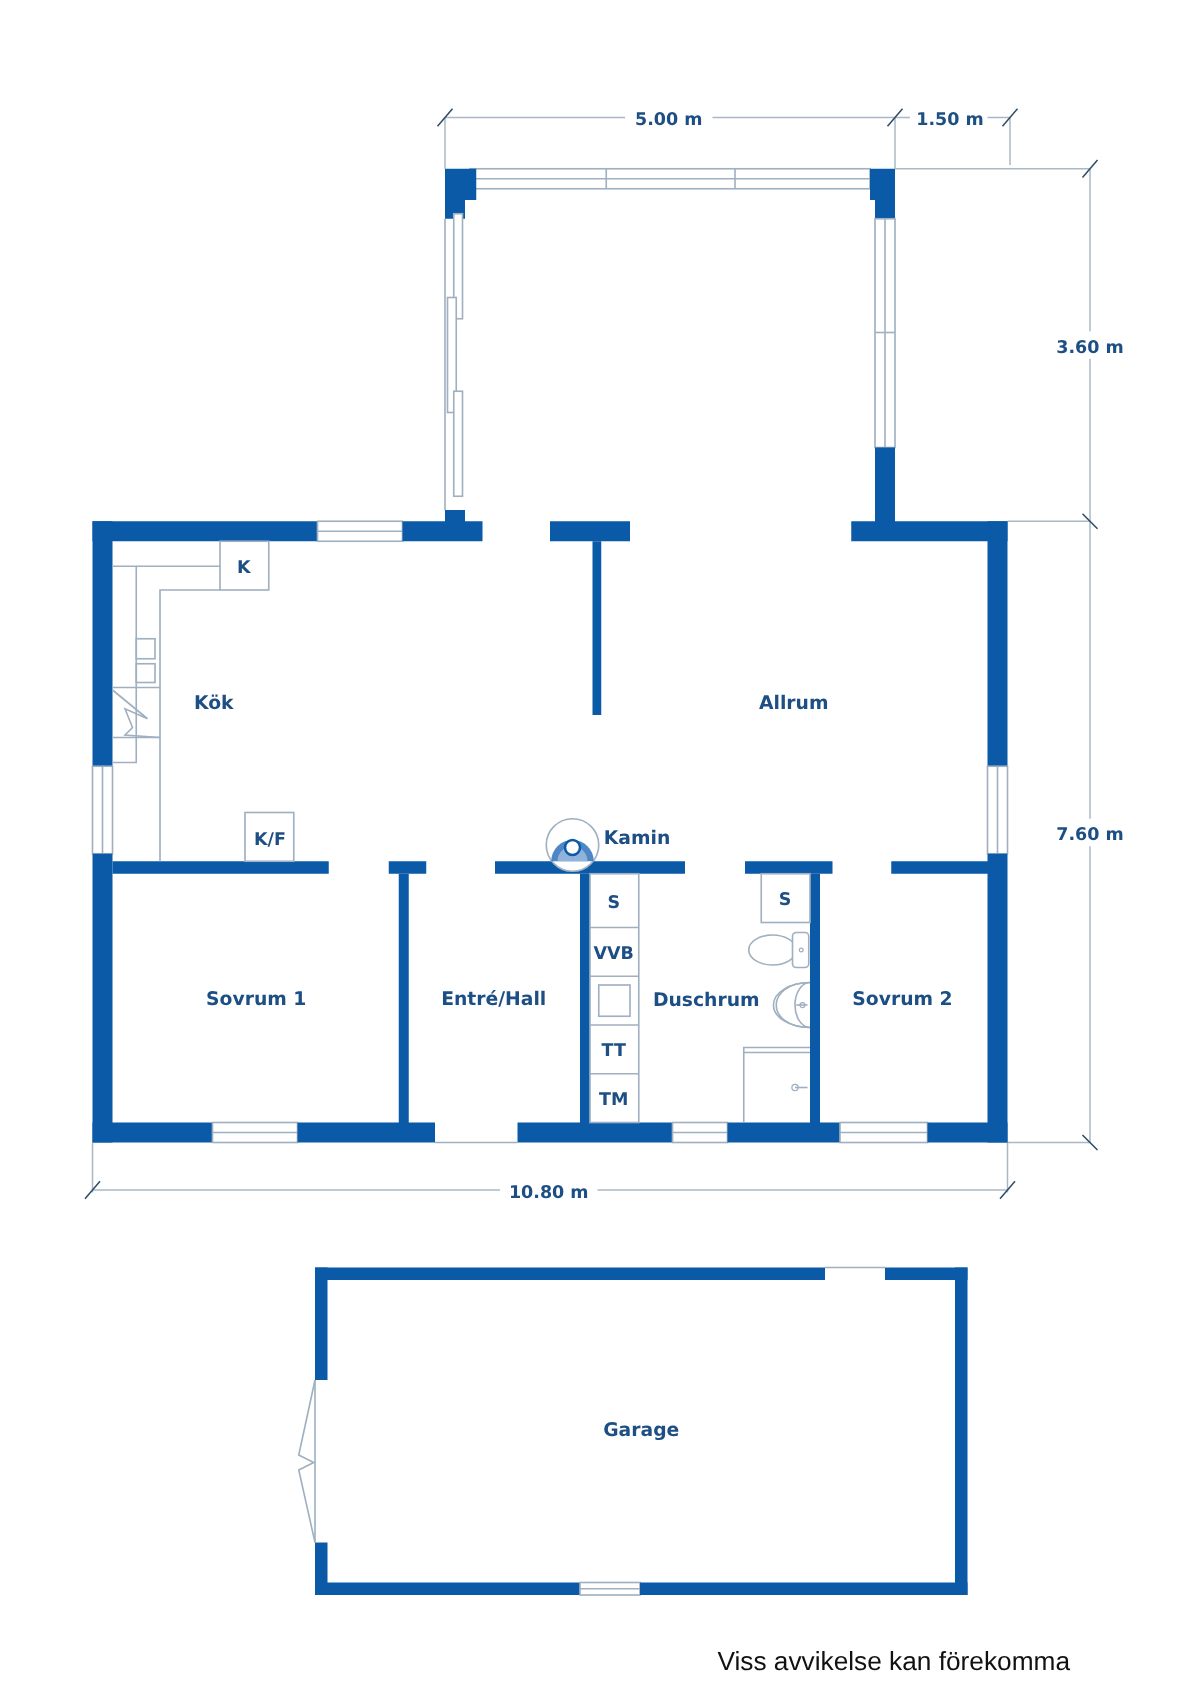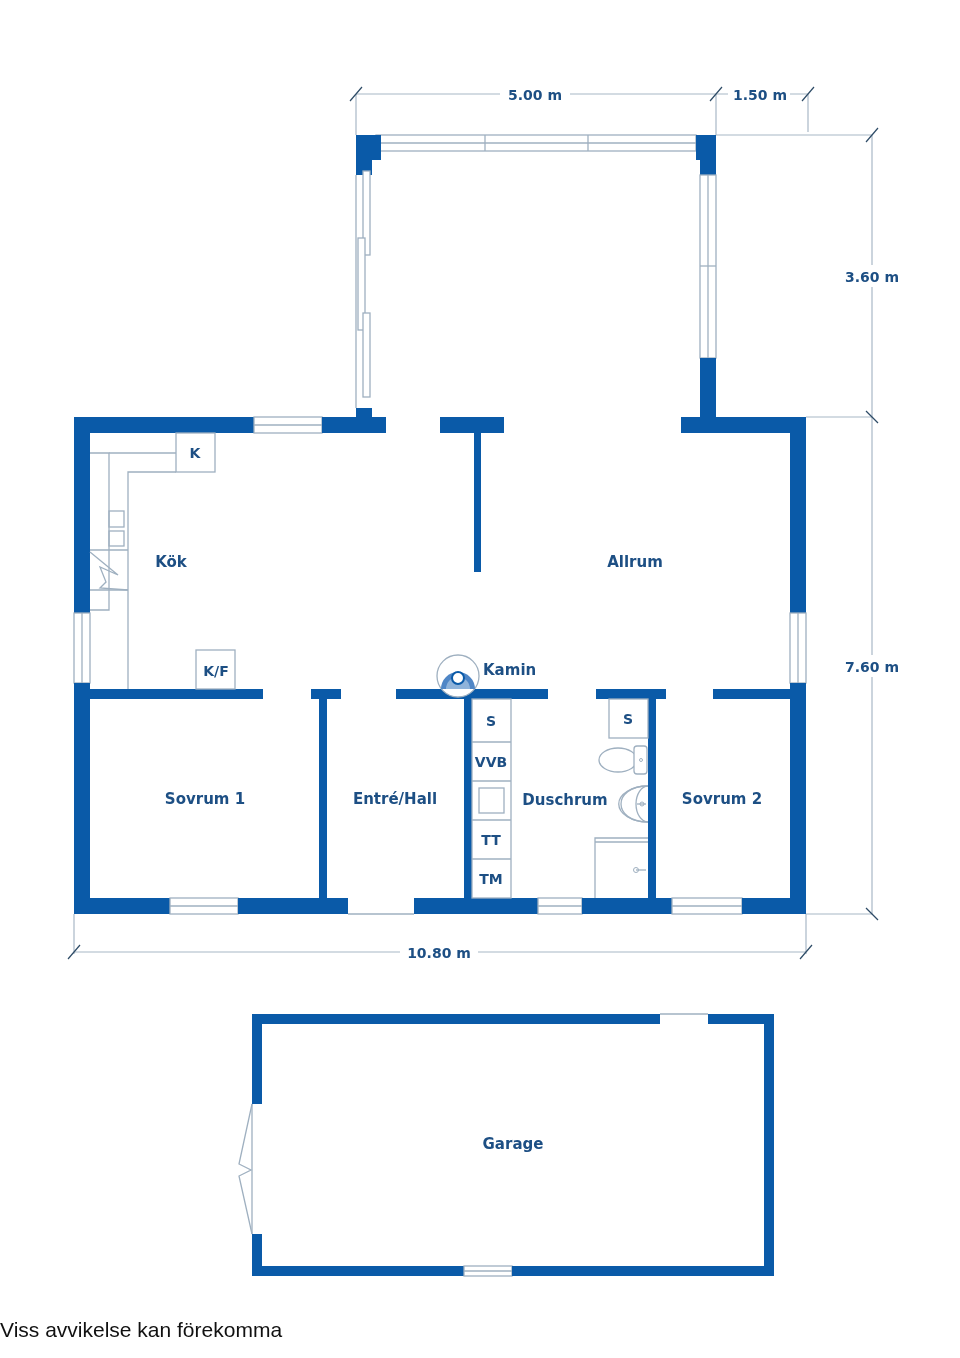--- a/index.html
+++ b/index.html
@@ -7,21 +7,21 @@
   svg { position: absolute; left: 0; top: 0; }
   .wall { fill: #0a5aa8; }
   .thin { fill: none; stroke: #9fb0c0; stroke-width: 1.3; }
   .thinw { fill: #ffffff; stroke: #9fb0c0; stroke-width: 1.3; }
   .dim { stroke: #a8b8c6; stroke-width: 1.2; fill: none; }
   .tick { stroke: #2d4b66; stroke-width: 1.2; }
   .lbl { font-family: "DejaVu Sans", sans-serif; font-weight: bold; fill: #1d4f84; }
   .room { font-size: 15px; }
   .small { font-size: 14px; }
   .dimtxt { font-size: 14px; fill: #1d4f84; }
-  .caption { position: absolute; left: 0; width: 856px; top: 1318px; text-align: left; font-family: "Liberation Sans", sans-serif; font-size: 21px; color: #111; }
+  .caption { position: absolute; left: 0; width: 856px; top: 1318px; text-align: right; font-family: "Liberation Sans", sans-serif; font-size: 21px; color: #111; }
 </style>
 </head>
 <body>
 
 <svg width="960" height="1358" viewBox="0 0 960 1358">
 
   <g>
 
     <line class="dim" x1="356" y1="94" x2="716" y2="94"></line>
     <line class="dim" x1="716" y1="94" x2="808" y2="94"></line>

